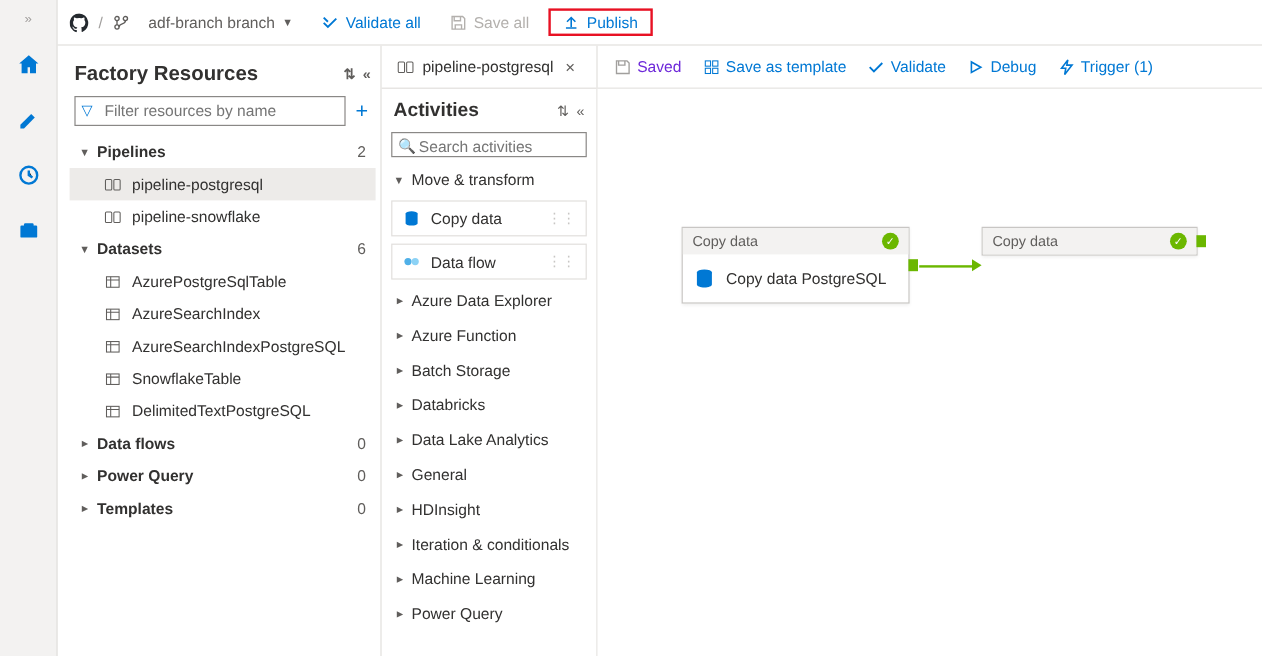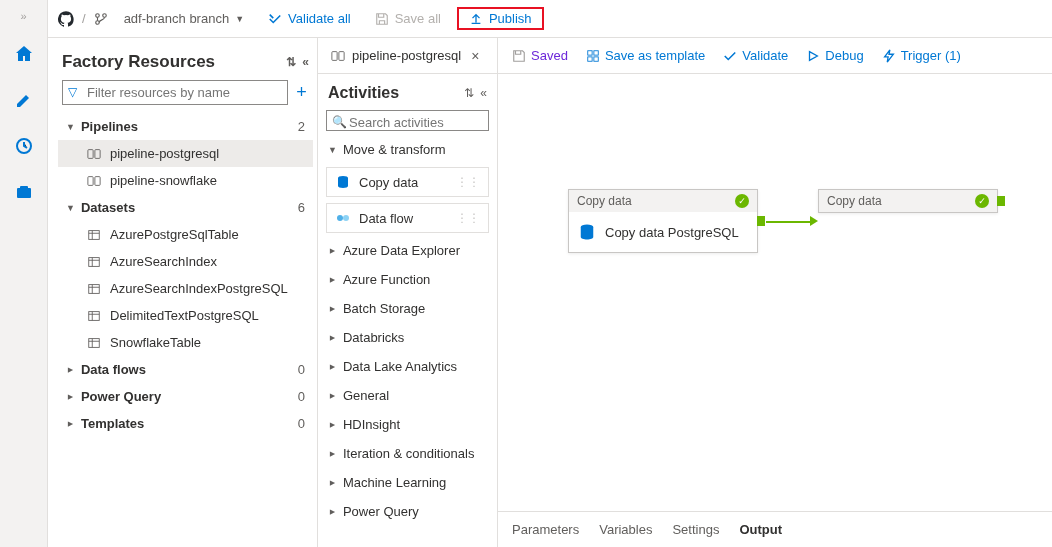--- a/index.html
+++ b/index.html
@@ -205,29 +205,29 @@
                 <line x1="6" y1="3" x2="6" y2="13" stroke="#605e5c"></line>
               </svg>
               <span>AzureSearchIndexPostgreSQL</span>
             </div>
           <div class="tree-item">
               <svg class="icon" viewBox="0 0 16 16">
                 <rect x="2" y="3" width="12" height="10" fill="none" stroke="#605e5c"></rect>
                 <line x1="2" y1="6" x2="14" y2="6" stroke="#605e5c"></line>
                 <line x1="6" y1="3" x2="6" y2="13" stroke="#605e5c"></line>
               </svg>
-              <span>DelimitedTextPostgreSQL</span>
+              <span>SnowflakeTable</span>
             </div>
           <div class="tree-item">
               <svg class="icon" viewBox="0 0 16 16">
                 <rect x="2" y="3" width="12" height="10" fill="none" stroke="#605e5c"></rect>
                 <line x1="2" y1="6" x2="14" y2="6" stroke="#605e5c"></line>
                 <line x1="6" y1="3" x2="6" y2="13" stroke="#605e5c"></line>
               </svg>
-              <span>SnowflakeTable</span>
+              <span>DelimitedTextPostgreSQL</span>
             </div>
 
           <div class="tree-section">
             <span class="lhs">
                 <span class="drop-caret" style="transform:rotate(-90deg);display:inline-block;">▼</span>
                 <span>Data flows</span>
               </span>
             <span class="count">0</span>
           </div>
           <div class="tree-section">
@@ -389,22 +389,16 @@
 
           <div class="node n2">
             <div class="node-head">
               <span>Copy data</span>
               <span class="status">✓</span>
             </div>
             <div class="port" style="right:-8px; top:50%; transform:translateY(-50%);"></div>
           </div>
         </div>
 
-        <div class="bottom-tabs">
-          <span class="bt">Parameters</span>
-          <span class="bt">Variables</span>
-          <span class="bt">Settings</span>
-          <span class="bt active">Output</span>
-        </div>
       </div>
     </div>
   </div>
 </div>
 
 </body></html>

